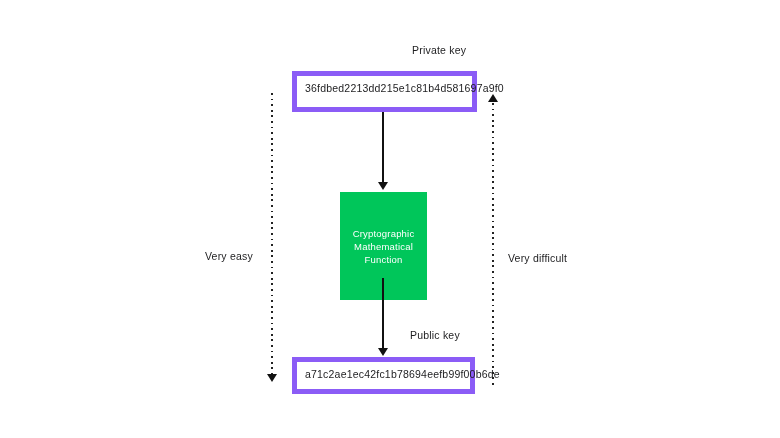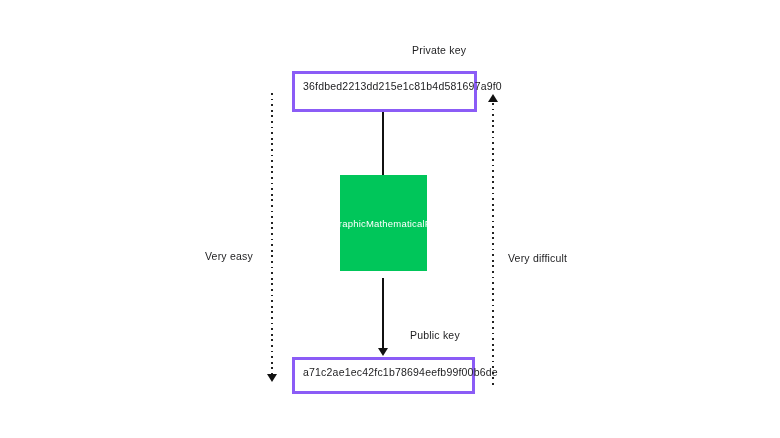--- a/index.html
+++ b/index.html
@@ -15,45 +15,45 @@
   .small-label {
     position: absolute;
     font-size: 10.5px;
     letter-spacing: 0.2px;
     color: #1d1d1f;
     white-space: nowrap;
     text-align: right;
   }
   .key-box {
     position: absolute;
-    border: 3px solid #8b5cf6;
+    border: 5px solid #8b5cf6;
     background: #ffffff;
     box-sizing: border-box;
     font-size: 10.5px;
     line-height: 14px;
     letter-spacing: 0.2px;
     padding: 5px 8px 0 8px;
     color: #1d1d1f;
   }
   .private-box { left: 292px; top: 71px; width: 185px; height: 41px; }
   .public-box  { left: 292px; top: 357px; width: 183px; height: 37px; }
   .private-label { left: 412px; top: 44px; }
   .public-label  { left: 410px; top: 329px; }
   .function-box {
     position: absolute;
-    left: 340px; top: 175px;
-    width: 87px; height: 96px;
+    left: 340px; top: 192px;
+    width: 87px; height: 108px;
     background: #00C65A;
     color: #ffffff;
     font-size: 9.5px;
     line-height: 13px;
     font-weight: 500;
     letter-spacing: 0.2px;
     display: flex;
-    flex-direction: row;
+    flex-direction: column;
     align-items: center;
     justify-content: center;
     text-align: center;
   }
   .solid-shaft {
     position: absolute;
     width: 2px;
     background: #111111;
   }
   .shaft-1 { left: 382px; top: 112px; height: 71px; }

